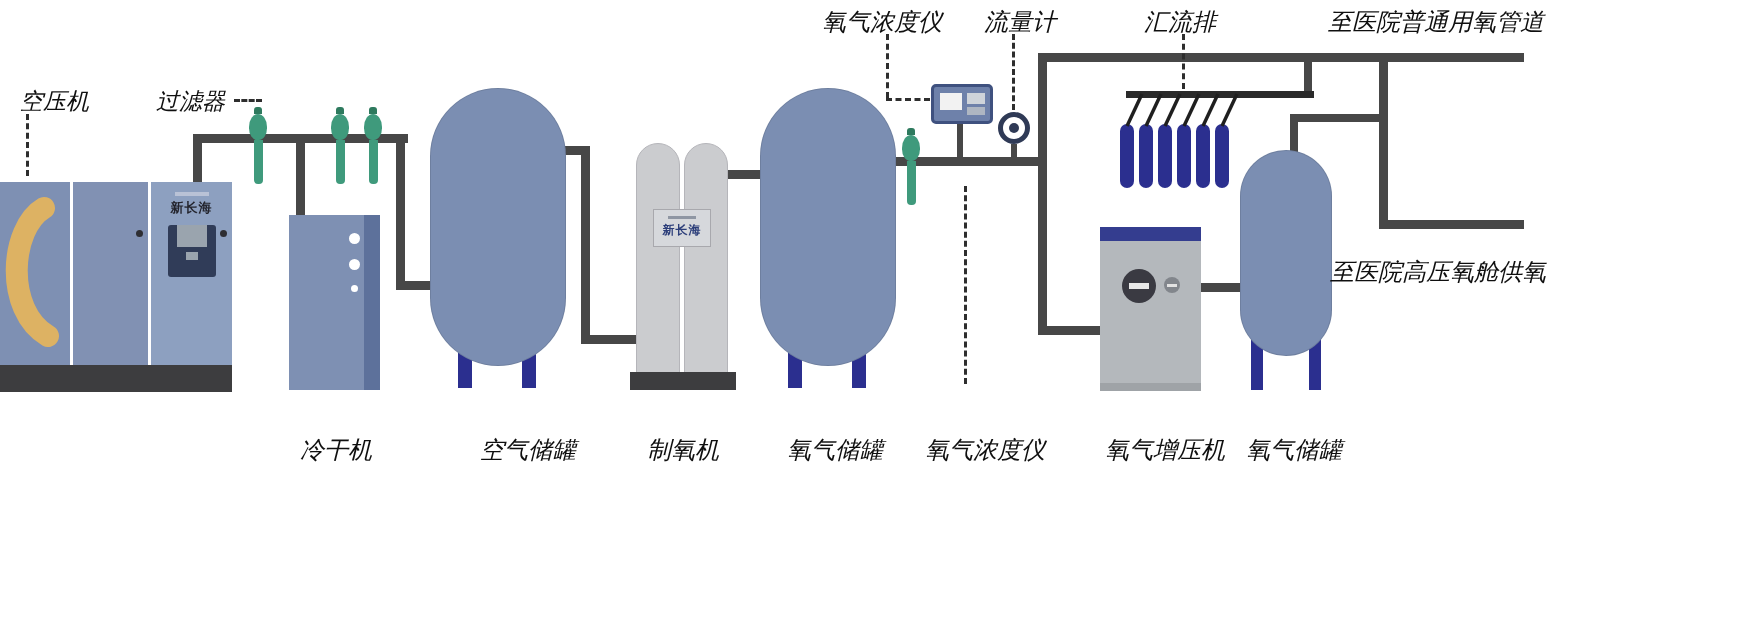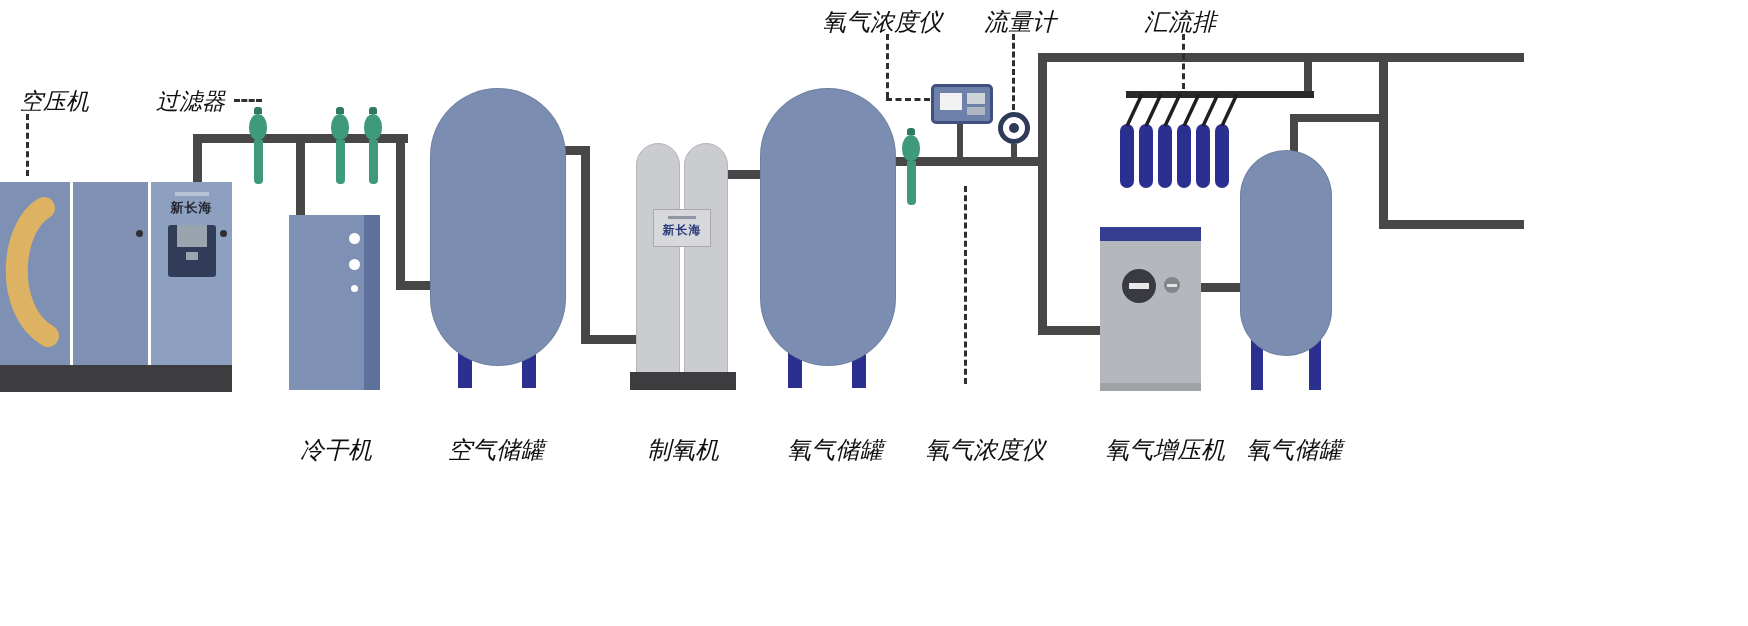--- a/index.html
+++ b/index.html
@@ -191,23 +191,25 @@
   <div class="leg" style="left:1251px;top:320px;width:12px;height:70px"></div>
   <div class="leg" style="left:1309px;top:320px;width:12px;height:70px"></div>
   <div class="tank" style="left:1240px;top:150px;width:92px;height:206px"></div>
 
   <div class="lbl small" style="left:20px;top:86px">空压机</div>
   <div class="lbl small" style="left:156px;top:86px">过滤器</div>
 
   <div class="lbl" style="left:822px;top:6px">氧气浓度仪</div>
   <div class="lbl" style="left:984px;top:6px">流量计</div>
   <div class="lbl" style="left:1144px;top:6px">汇流排</div>
+  <div class="lbl" style="left:1328px;top:6px">至医院普通用氧管道</div>
+  <div class="lbl" style="left:1330px;top:256px">至医院高压氧舱供氧</div>
 
   <div class="lbl" style="left:300px;top:434px">冷干机</div>
-  <div class="lbl" style="left:448px;top:434px">空气储罐</div>
+  <div class="lbl" style="left:480px;top:434px">空气储罐</div>
   <div class="lbl" style="left:647px;top:434px">制氧机</div>
   <div class="lbl" style="left:787px;top:434px">氧气储罐</div>
   <div class="lbl" style="left:925px;top:434px">氧气浓度仪</div>
   <div class="lbl" style="left:1105px;top:434px">氧气增压机</div>
   <div class="lbl" style="left:1246px;top:434px">氧气储罐</div>
 
 
 </div>
 
 </body></html>

